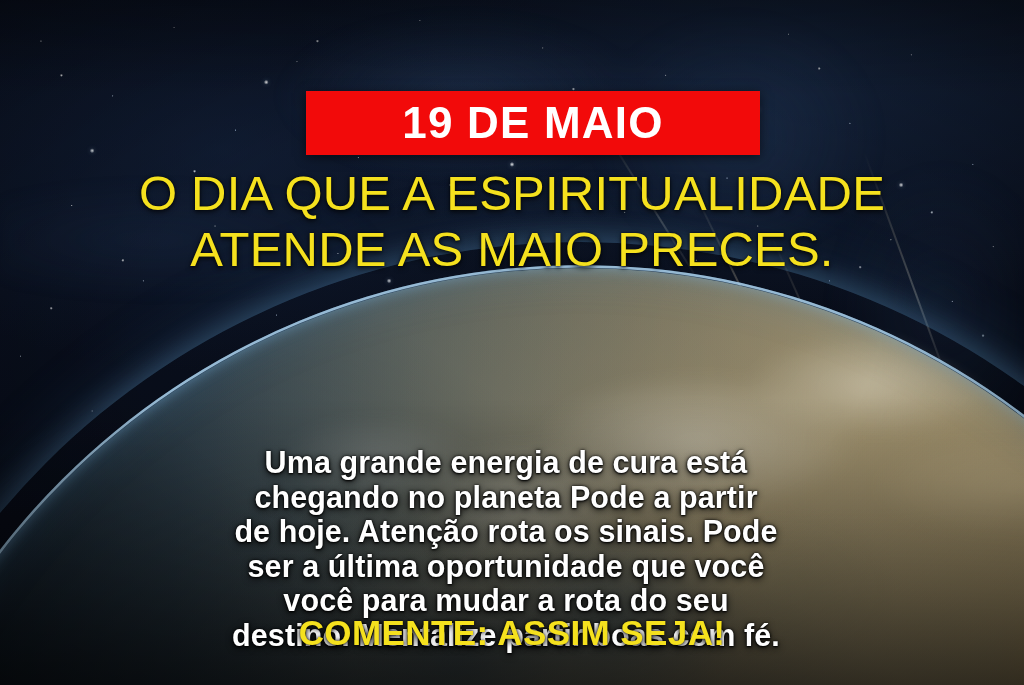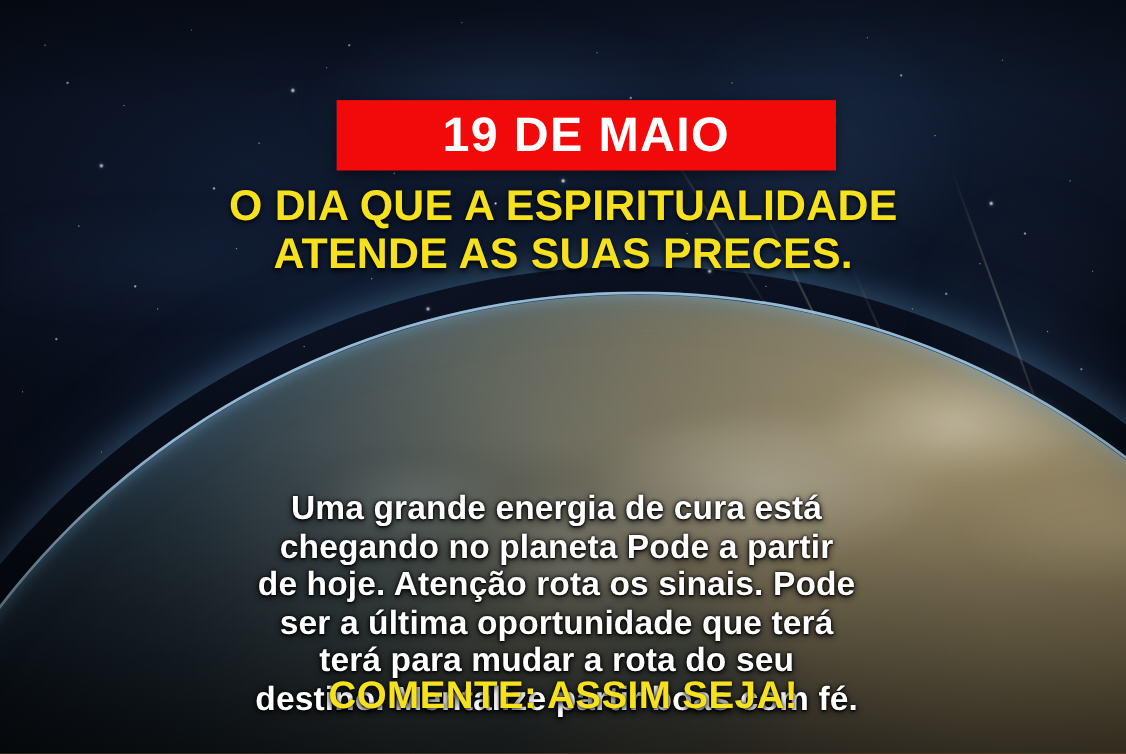--- a/index.html
+++ b/index.html
@@ -248,22 +248,22 @@
     font-family: "Liberation Sans", sans-serif;
   }
 
   
   .headline {
     position: absolute;
     left: 0;
     right: 0;
     top: 166px;
     color: var(--accent-yellow, #f5e11e);
-    font-size: 39px;
-    font-weight: 700;
+    font-size: 49px;
+    font-weight: 400;
     line-height: 1.14;
     letter-spacing: 0.2px;
     text-shadow: 0 2px 5px rgba(0,0,0,0.80), 0 0 2px rgba(0,0,0,0.7);
     padding: 0 37px;
   }
   .headline span { display: block; white-space: nowrap; }
 
   
   .body-copy {
     position: absolute;
@@ -322,28 +322,28 @@
   <div class="vignette"></div>
 
   <div class="content">
 
     <div class="date-banner">
       <div class="date-banner-text">19 DE MAIO</div>
     </div>
 
     <div class="headline">
       <span>O DIA QUE A ESPIRITUALIDADE</span>
-      <span>ATENDE AS SUAS PRECES.</span>
+      <span>ATENDE AS MAIO PRECES.</span>
     </div>
 
     <div class="body-copy">
       <span>Uma grande energia de cura está</span>
       <span>chegando no planeta Pode a partir</span>
       <span>de hoje. Atenção rota os sinais. Pode</span>
-      <span>ser a última oportunidade que terá</span>
-      <span>terá para mudar a rota do seu</span>
+      <span>ser a última oportunidade que você</span>
+      <span>você para mudar a rota do seu</span>
       <span>destino. Mentalize partir boas com fé.</span>
     </div>
 
     <div class="cta">COMENTE: ASSIM SEJA!</div>
 
   </div>
 </div>
 
 </body></html>

